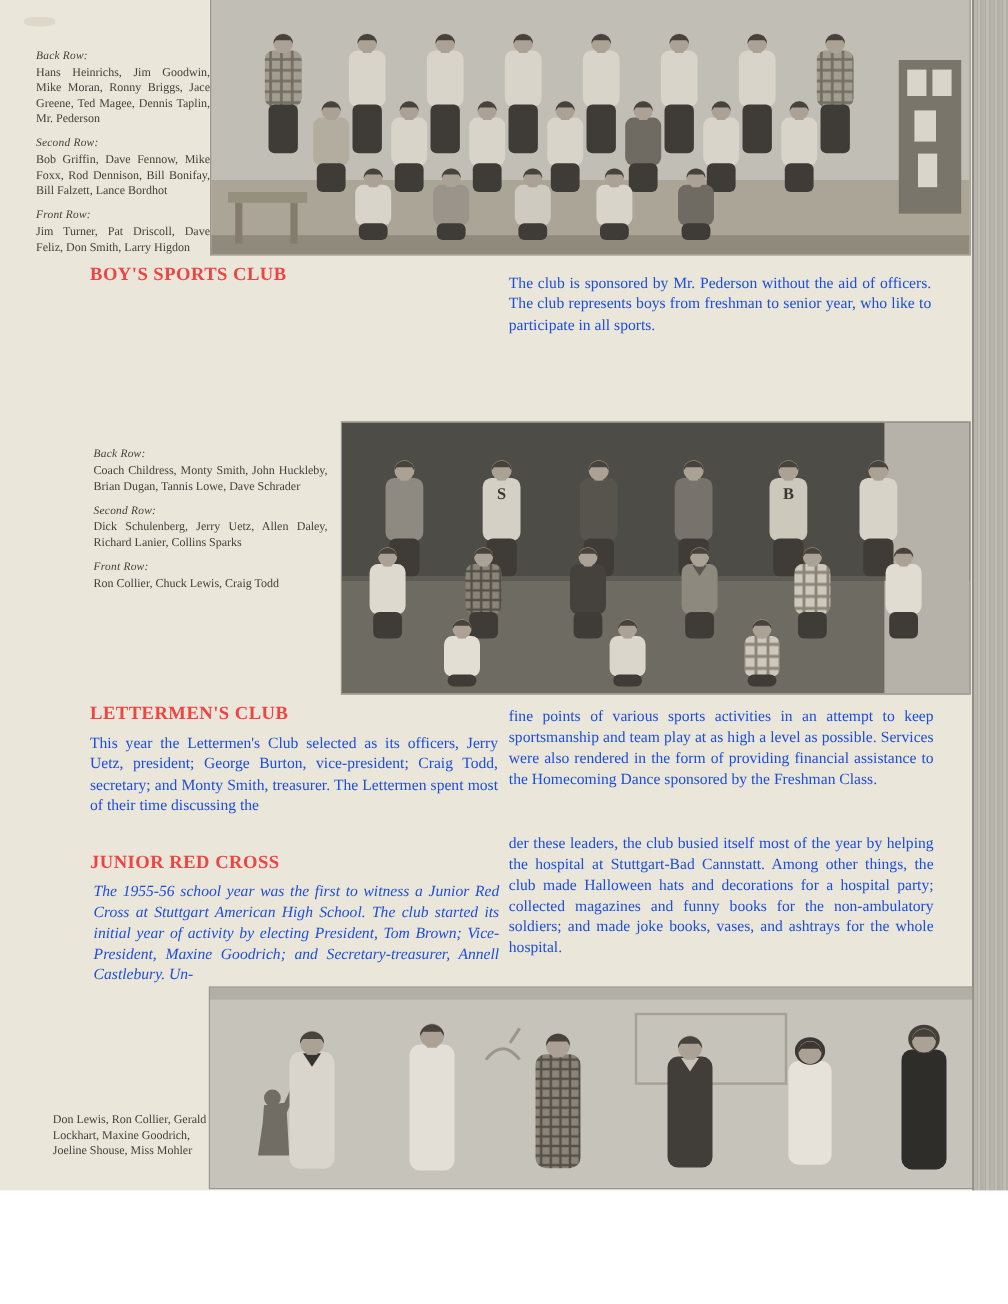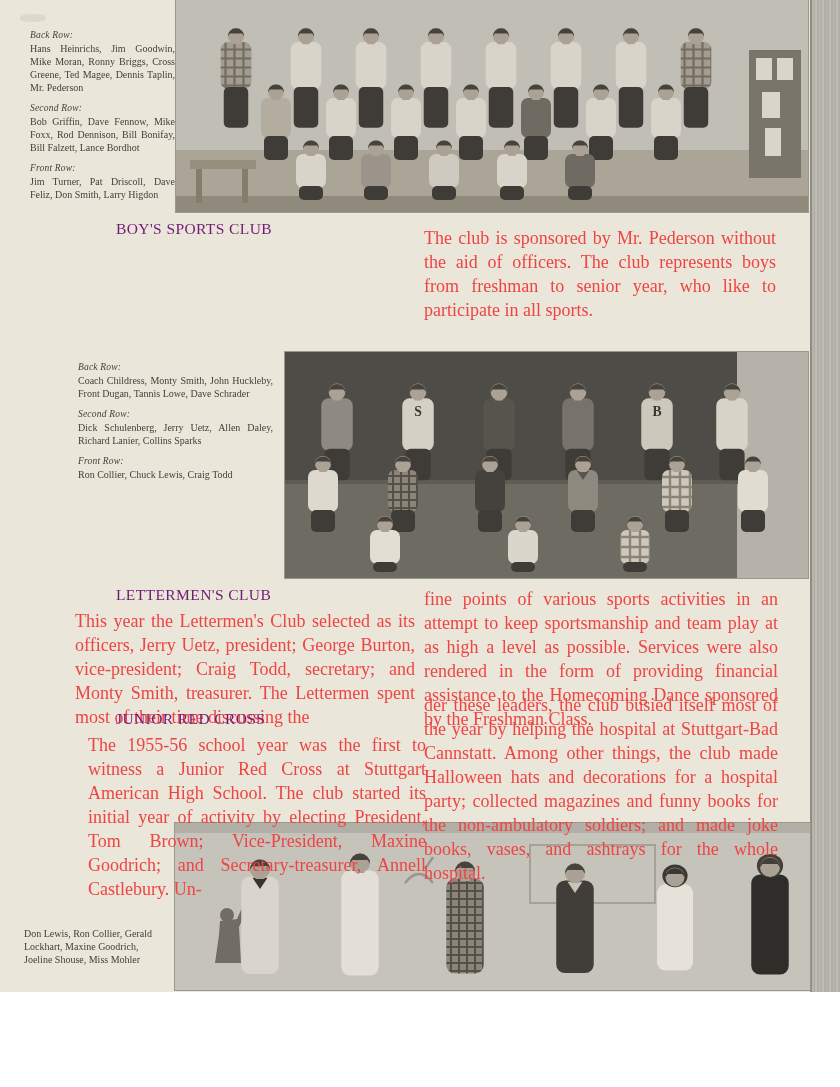--- a/index.html
+++ b/index.html
@@ -11,39 +11,39 @@
     background:repeating-linear-gradient(90deg,#b8b5ac 0 2px,#aeaba2 2px 3px,#c0bdb4 3px 5px,#b2afa6 5px 7px);
     border-left:2px solid #8f8c83; }
   .photo { position:absolute; overflow:hidden; background:#b5b2aa; box-shadow:0 0 0 1px #9b978c; }
   .photo svg { display:block; }
   .photo-top { left:176px; top:0; width:632px; height:212px; }
   .photo-mid { left:285px; top:352px; width:523px; height:226px; }
   .photo-bot { left:175px; top:823px; width:635px; height:167px; }
 
   .caption { position:absolute; color:#45413a; }
   .cap-label { font-style:italic; font-size:9.5px; letter-spacing:.2px; margin-top:9px; }
-  .cap-label:first-child { margin-top:0; }
+  .cap-label:first-child { margin-top:12px; }
   .cap-names { font-size:10px; line-height:1.3; margin-top:2px; text-align:justify; }
   .cap1 { left:30px; top:30px; width:145px; }
   .cap2 { left:78px; top:362px; width:195px; }
-  .cap3 { left:24px; top:925px; width:142px; }
+  .cap3 { left:44px; top:925px; width:142px; }
   .cap3 .cap-names { text-align:left; }
 
-  .headline { position:absolute; font-size:15.5px; font-weight:normal; color:#701a75; letter-spacing:.4px;margin-left:41px; }
+  .headline { position:absolute; font-size:15.5px; font-weight:bold; color:#ef4444; letter-spacing:.4px; }
   .h1 { left:75px; top:220px; }
   .h2 { left:75px; top:586px; }
   .h3 { left:75px; top:710px; }
 
-  .col { position:absolute; font-size:18px; line-height:1.33; color:#ef4444; text-align:justify; }
+  .col { position:absolute; font-size:13px; line-height:1.33; color:#1d4ed8; text-align:justify; }
   .col p + p { margin-top:0; }
   .c1a { left:75px;  top:246px; width:335px; }
   .c1b { left:424px; top:227px; width:352px; }
   .c2a { left:75px;  top:610px; width:340px; }
   .c2b { left:424px; top:588px; width:354px; }
-  .c3a { left:88px;  top:734px; width:338px; }
+  .c3a { left:78px;  top:734px; width:338px;font-style:italic; }
   .c3b { left:424px; top:694px; width:354px; }
 </style>
 </head>
 <body>
 
 <div class="canvas">
   <div class="page-bg"></div>
   <div class="edge-strip"></div>
 
   <figure class="photo photo-top">
@@ -407,30 +407,30 @@
           <rect x="590.625" y="47.75" width="8.75" height="6.25" fill="#aba295"></rect>
           <ellipse cx="595" cy="42.75" rx="13.125" ry="11.875" fill="#43403a"></ellipse>
           <circle cx="595" cy="44" r="10" fill="#aba295"></circle>
           <path d="M 584.875 44.625 A 10.125 10.125 0 0 1 605.125 44.625 L 602.5 40.875 L 587.5 40.875 Z" fill="#43403a"></path>
         </g>
       </svg>
   </figure>
 
   <div class="caption cap1">
     <p class="cap-label">Back Row:</p>
-    <p class="cap-names">Hans Heinrichs, Jim Goodwin, Mike Moran, Ronny Briggs, Cross Greene, Ted Magee, Dennis Taplin, Mr. Pederson</p>
+    <p class="cap-names">Hans Heinrichs, Jim Goodwin, Mike Moran, Ronny Briggs, Jace Greene, Ted Magee, Dennis Taplin, Mr. Pederson</p>
     <p class="cap-label">Second Row:</p>
     <p class="cap-names">Bob Griffin, Dave Fennow, Mike Foxx, Rod Dennison, Bill Bonifay, Bill Falzett, Lance Bordhot</p>
     <p class="cap-label">Front Row:</p>
     <p class="cap-names">Jim Turner, Pat Driscoll, Dave Feliz, Don Smith, Larry Higdon</p>
   </div>
 
   <div class="caption cap2">
     <p class="cap-label">Back Row:</p>
-    <p class="cap-names">Coach Childress, Monty Smith, John Huckleby, Front Dugan, Tannis Lowe, Dave Schrader</p>
+    <p class="cap-names">Coach Childress, Monty Smith, John Huckleby, Brian Dugan, Tannis Lowe, Dave Schrader</p>
     <p class="cap-label">Second Row:</p>
     <p class="cap-names">Dick Schulenberg, Jerry Uetz, Allen Daley, Richard Lanier, Collins Sparks</p>
     <p class="cap-label">Front Row:</p>
     <p class="cap-names">Ron Collier, Chuck Lewis, Craig Todd</p>
   </div>
 
   <div class="caption cap3">
     <p class="cap-names">Don Lewis, Ron Collier, Gerald Lockhart, Maxine Goodrich, Joeline Shouse, Miss Mohler</p>
   </div>
 

